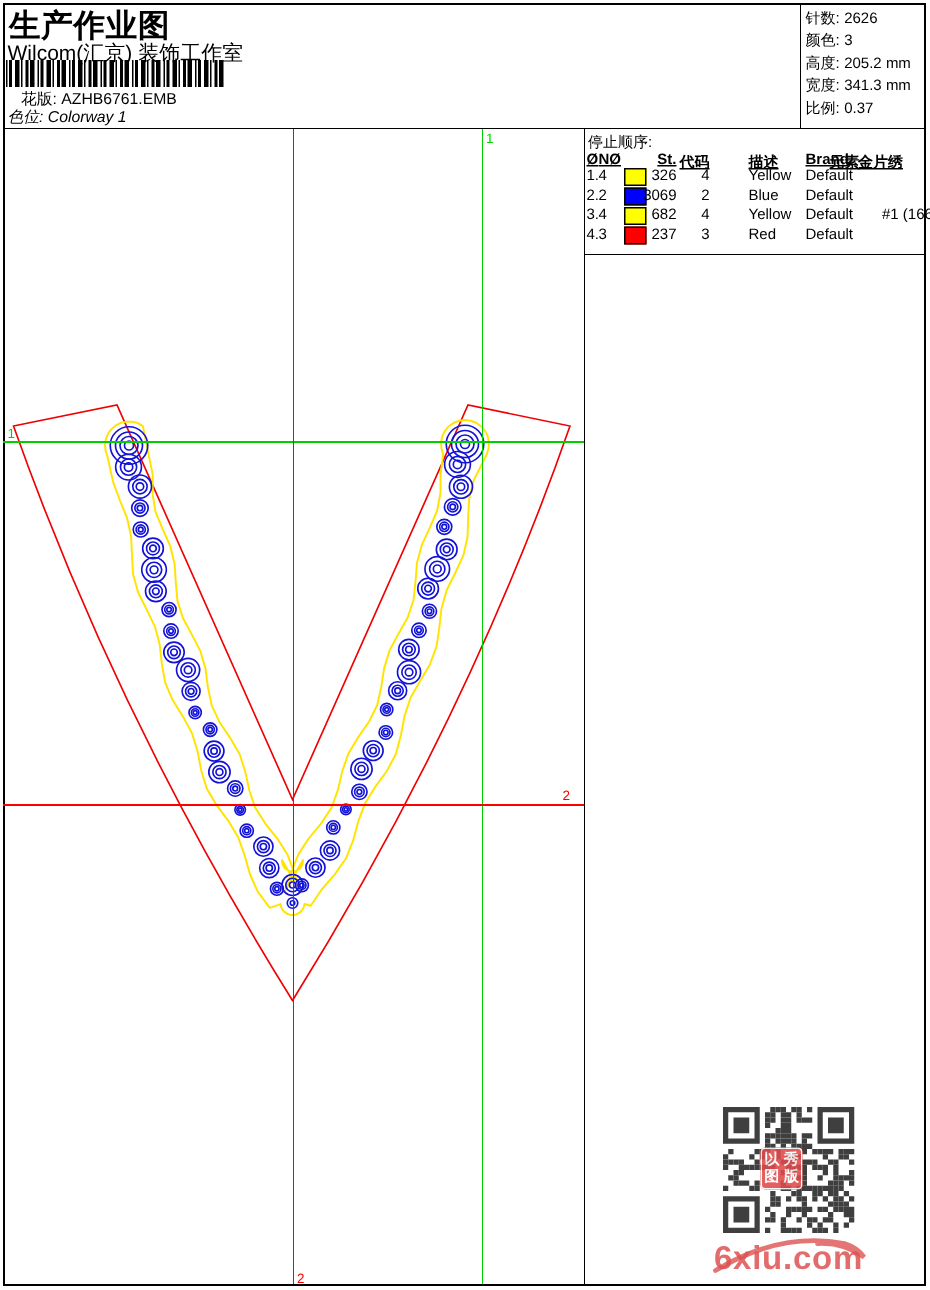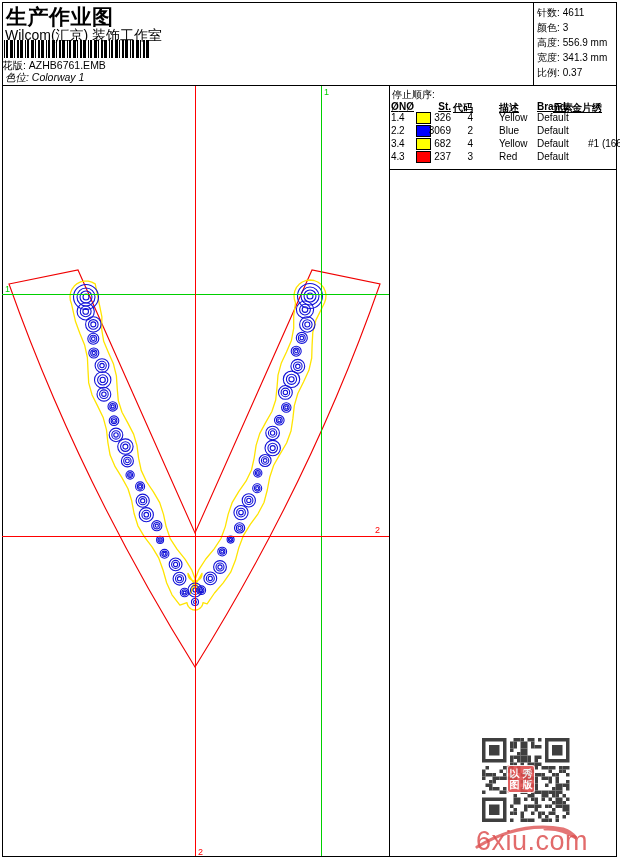--- a/index.html
+++ b/index.html
@@ -2,21 +2,21 @@
 <html><head>
 <meta charset="utf-8">
 <style>
   html,body{margin:0;padding:0;background:#fff;}
   body{width:620px;height:860px;position:relative;font-family:"Liberation Sans","DejaVu Sans",sans-serif;color:#000;overflow:hidden;}
   .abs{position:absolute;}
   #gfx{position:absolute;left:0;top:0;z-index:1;}
   .txt{position:absolute;z-index:2;white-space:nowrap;}
   #title{left:6px;top:3px;font-size:21px;font-weight:bold;letter-spacing:0.5px;}
   #subtitle{left:5px;top:27px;font-size:14px;}
-  #patline{left:2px;top:59px;font-size:10.5px;text-align:center;}
+  #patline{left:14px;top:59px;font-size:10.5px;text-align:center;}
   #colline{left:5px;top:71px;font-size:10.5px;font-style:italic;}
   #stats{left:537px;top:5px;width:78px;font-size:10px;line-height:15px;z-index:2;position:absolute;}
   .stat-row span{display:inline;margin-top:24px;}
   .stat-lab{margin-right:3px;}
   #stoptable{left:390px;top:85px;width:227px;height:84px;position:absolute;z-index:2;font-size:10px;}
   #stoptable .cell{position:absolute;white-space:nowrap;}
   .th{font-weight:bold;text-decoration:underline;}
   .hrow span{top:16px;}
   .c-no{left:1px;}
   .c-needle{left:9px;}
@@ -25,21 +25,21 @@
   .c-code{left:63px;width:20px;text-align:right;}
   .c-desc{left:109px;}
   .c-brand{left:127px;margin-left:20px;}
   .c-elem{left:163px;}
   .c-seq{left:182px;}
   .c-seqval{left:198px;}
   #seq-title{left:2px;top:3px;position:absolute;white-space:nowrap;}
   #stamp{left:507px;top:765px;width:28px;height:28px;background:#e04b4b;border-radius:3px;opacity:.88;z-index:3;
          display:grid;grid-template-columns:13px 13px;justify-content:center;align-content:center;box-shadow:inset 0 0 0 1px #fff,inset 0 0 0 2px #e04b4b;}
   #stamp span{color:#fff;font-size:10px;line-height:11px;text-align:center;font-weight:bold;}
-  #wm-text{left:476px;top:826px;font-size:27px;font-weight:normal;letter-spacing:0.5px;opacity:.85;z-index:3;}
+  #wm-text{left:476px;top:826px;font-size:22px;font-weight:bold;letter-spacing:0.5px;opacity:.85;z-index:3;}
 </style>
 </head>
 <body>
 
 <svg id="gfx" width="620" height="860">
 
   <g stroke="#000" stroke-width="1" shape-rendering="crispEdges">
     <rect x="2.5" y="2.5" width="614" height="854" fill="none"></rect>
     <line x1="2" y1="85.5" x2="617" y2="85.5"></line>
     <line x1="533.5" y1="2" x2="533.5" y2="85"></line>
@@ -481,23 +481,23 @@
 <div class="txt" id="patline">
   <span>花版:</span>
   <span>AZHB6761.EMB</span>
 </div>
 <div class="txt" id="colline">
   <span>色位:</span>
   <span>Colorway 1</span>
 </div>
 
 <div id="stats">
-  <div class="stat-row"><span class="stat-lab">针数:</span><span>4611</span></div>
+  <div class="stat-row"><span class="stat-lab">针数:</span><span>2626</span></div>
   <div class="stat-row"><span class="stat-lab">颜色:</span><span>3</span></div>
-  <div class="stat-row"><span class="stat-lab">高度:</span><span>556.9 mm</span></div>
+  <div class="stat-row"><span class="stat-lab">高度:</span><span>205.2 mm</span></div>
   <div class="stat-row"><span class="stat-lab">宽度:</span><span>341.3 mm</span></div>
   <div class="stat-row"><span class="stat-lab">比例:</span><span>0.37</span></div>
 </div>
 
 <div id="stoptable">
   <div id="seq-title">停止顺序:</div>
   <div class="hrow">
     <span class="cell th c-no" style="top:16px">Ø</span>
     <span class="cell th c-needle" style="top:16px">NØ</span>
     <span class="cell th c-st" style="top:16px">St.</span>

